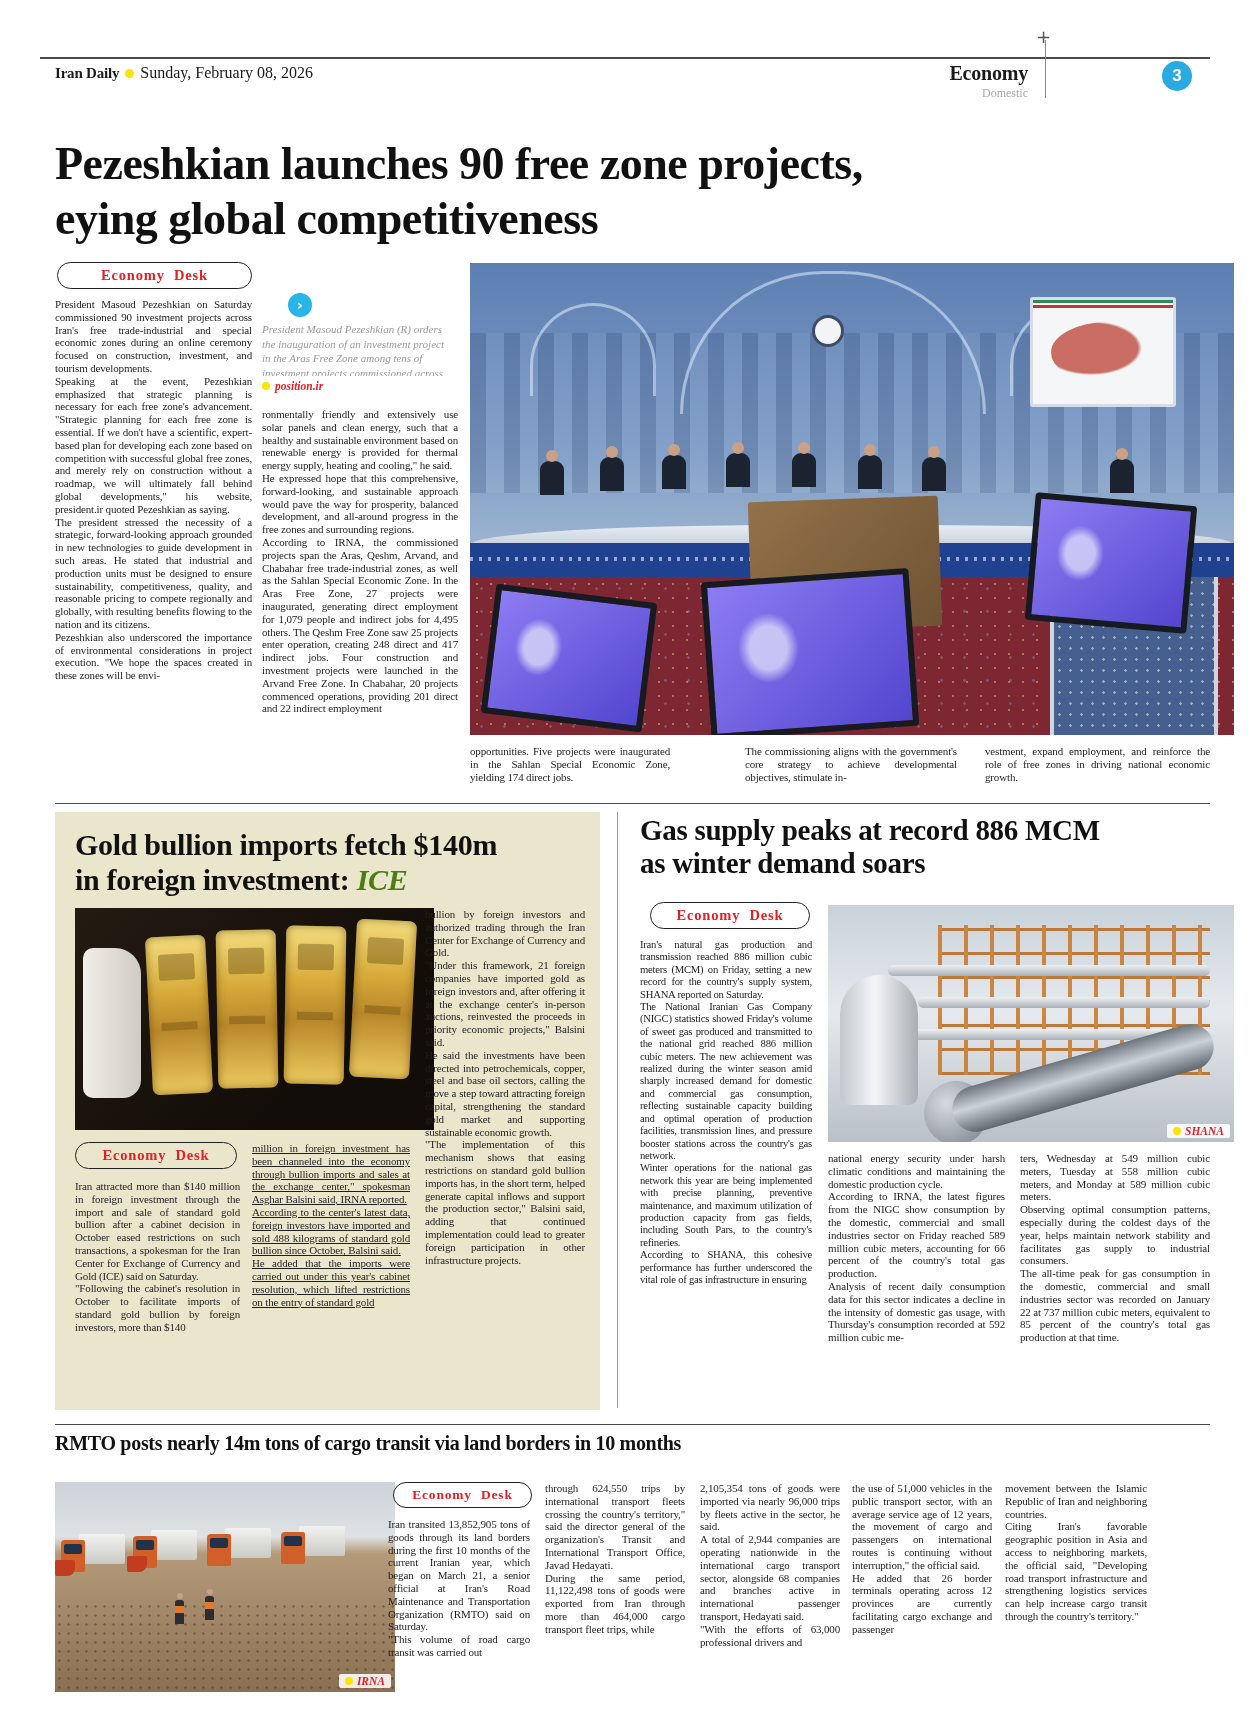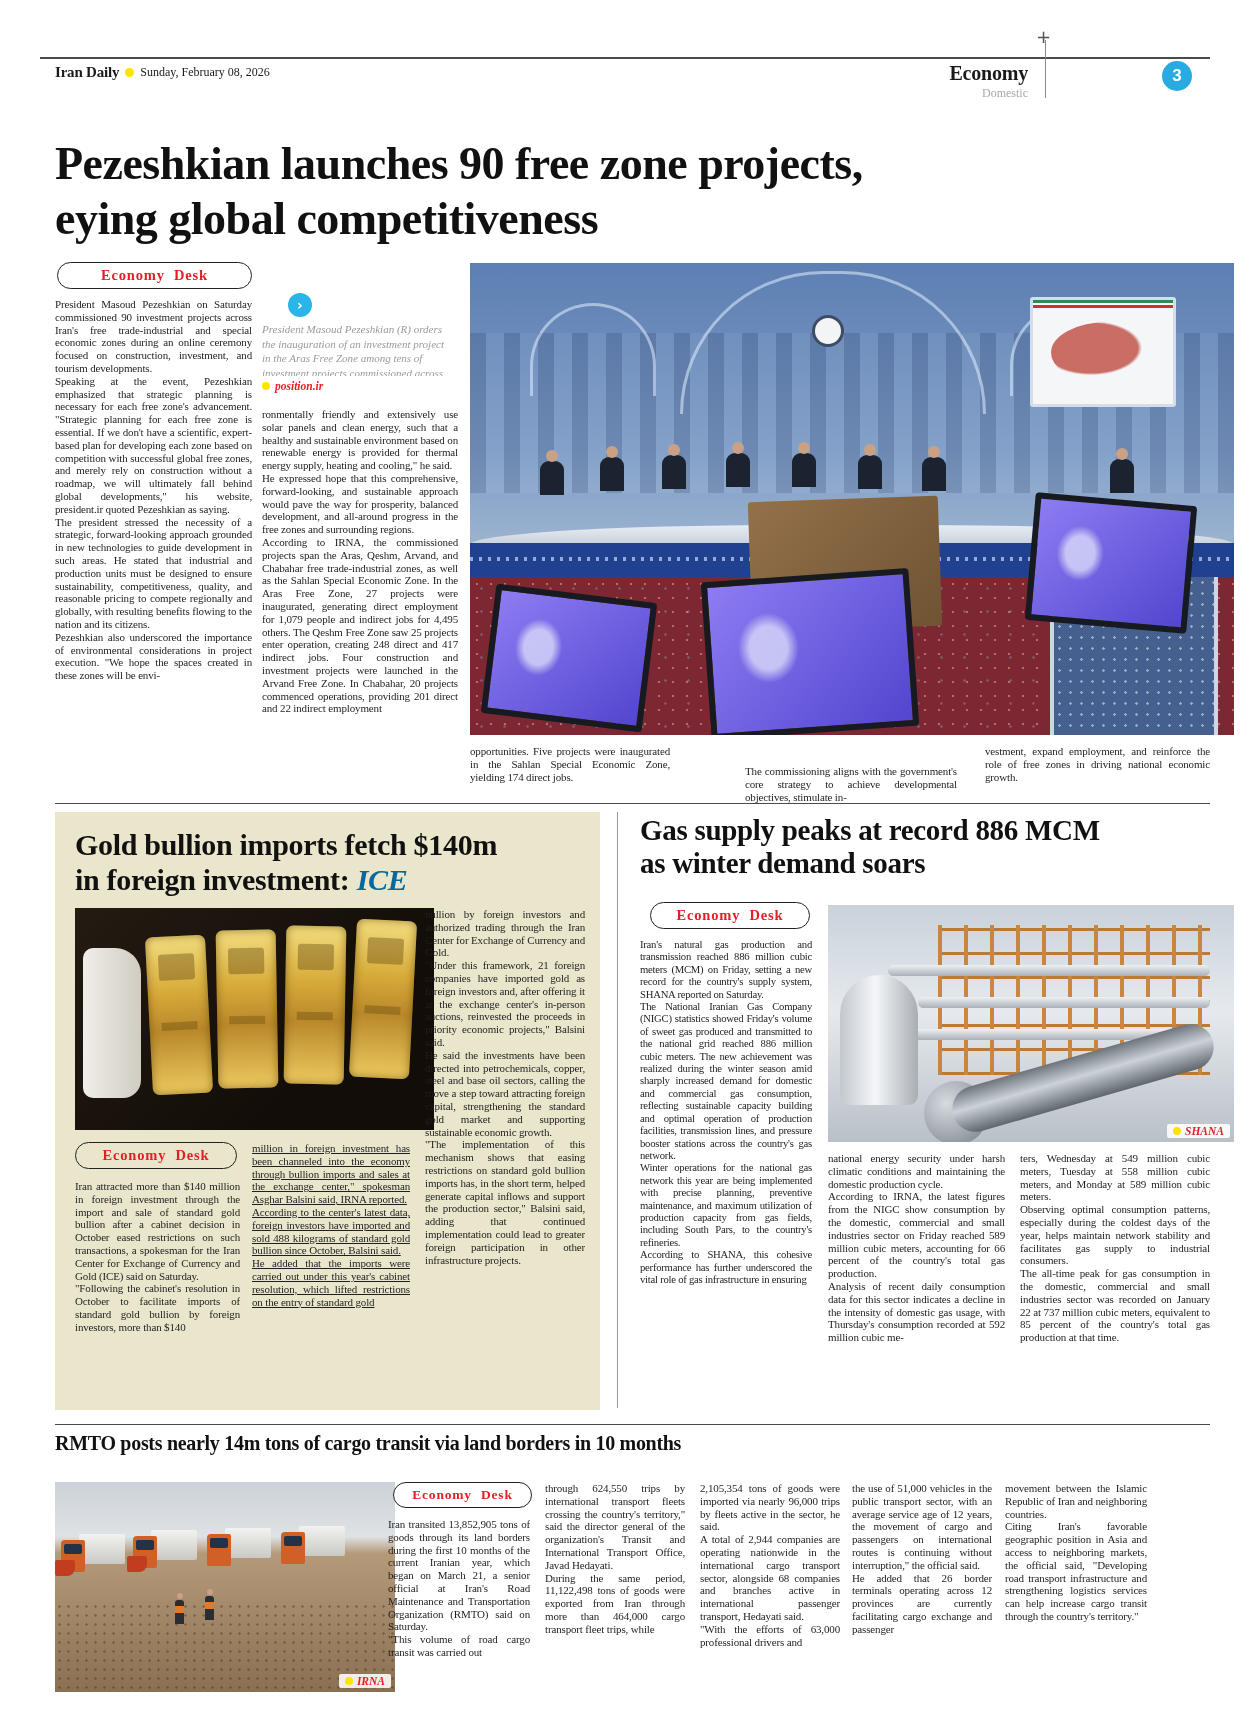--- a/index.html
+++ b/index.html
@@ -5,34 +5,34 @@
   html,body{margin:0;padding:0;}
   body{width:1250px;height:1734px;position:relative;background:#ffffff;
        font-family:"Liberation Serif","DejaVu Serif",serif;color:#1a1a1a;overflow:hidden;}
   .abs{position:absolute;}
   
   .top-rule{left:40px;top:57px;width:1170px;height:2px;background:#4a4a4a;}
   .brand-row{left:55px;top:64px;display:flex;align-items:center;gap:6px;font-size:14px;}
   .brand{font-weight:bold;font-size:15px;letter-spacing:-0.2px;}
   .dot{width:9px;height:9px;border-radius:50%;background:#ffe400;display:inline-block;flex:0 0 auto;}
   .dot.sm{width:8px;height:8px;}
-  .date{font-size:12px;}
+  .date{font-size:16px;}
   .section-block{left:828px;top:62px;width:200px;text-align:right;}
   .section-title{font-size:20px;font-weight:bold;letter-spacing:-0.2px;}
   .section-sub{font-size:12px;color:#a8a8a8;margin-top:1px;}
   .v-rule{left:1045px;top:40px;width:1px;height:58px;background:#8a8a8a;}
   .plus-mark{left:1036px;top:26px;font-size:18px;color:#555;font-family:"DejaVu Sans",sans-serif;}
   .page-badge{left:1162px;top:61px;width:30px;height:30px;border-radius:50%;background:#29abe2;
       color:#fff;display:flex;align-items:center;justify-content:center;font-size:17px;
       font-weight:bold;font-family:"Liberation Sans",sans-serif;}
   
   .headline-xl{left:55px;top:136px;width:1155px;font-size:46px;font-weight:bold;line-height:1.2;
       letter-spacing:-0.5px;white-space:pre-line;color:#111;}
   .headline-md{font-weight:bold;color:#111;line-height:1.15;letter-spacing:-0.3px;}
-  .accent-gray{color:#0369a1;font-style:italic;}
+  .accent-gray{color:#4d7c0f;font-style:italic;}
   
   .pill{border:1.5px solid #222;border-radius:15px;display:flex;align-items:center;justify-content:center;
       background:#fff;color:#e31e24;font-weight:bold;font-size:14.5px;letter-spacing:0.8px;word-spacing:5px;}
   .pill.on-beige{background:transparent;}
   
   .body-text{font-size:11px;line-height:12.8px;text-align:justify;white-space:pre-line;
       letter-spacing:-0.15px;overflow:hidden;color:#1f1f1f;}
   .body-text.tight{font-size:10.7px;line-height:12.4px;letter-spacing:-0.25px;}
   .caption{font-size:11px;font-style:italic;color:#9a9a9a;line-height:1.32;}
   .credit-line{display:flex;align-items:center;gap:5px;}
@@ -185,21 +185,21 @@
   <div class="abs pm-banner"></div>
   <div class="abs pm-carpet"></div>
   <div class="abs pm-runner"></div>
   <div class="abs pm-box"></div>
   <div class="abs pm-tv t1"></div>
   <div class="abs pm-tv t2"></div>
   <div class="abs pm-tv t3"></div>
 </div>
 
 <div class="abs body-text" style="left:470px;top:745px;width:200px;height:50px;">opportunities. Five projects were inaugurated in the Sahlan Special Economic Zone, yielding 174 direct jobs.</div>
-<div class="abs body-text" style="left:745px;top:745px;width:212px;height:50px;margin-top:20px;">The commissioning aligns with the government's core strategy to achieve developmental objectives, stimulate in-</div>
+<div class="abs body-text" style="left:745px;top:745px;width:212px;height:50px;">The commissioning aligns with the government's core strategy to achieve developmental objectives, stimulate in-</div>
 <div class="abs body-text" style="left:985px;top:745px;width:225px;height:50px;">vestment, expand employment, and reinforce the role of free zones in driving national economic growth.</div>
 
 <div class="abs h-rule" style="left:55px;top:803px;width:1155px;"></div>
 
 <div class="abs beige-box" style="left:55px;top:812px;width:545px;height:598px;">
   <div class="abs headline-md" style="left:20px;top:16px;width:510px;font-size:30px;">
     <span>Gold bullion imports fetch $140m</span><br>
     <span>in foreign investment: </span><span class="accent-gray">ICE</span>
   </div>
   <div class="abs photo" id="photo-gold" style="left:20px;top:96px;width:335px;height:222px;">

